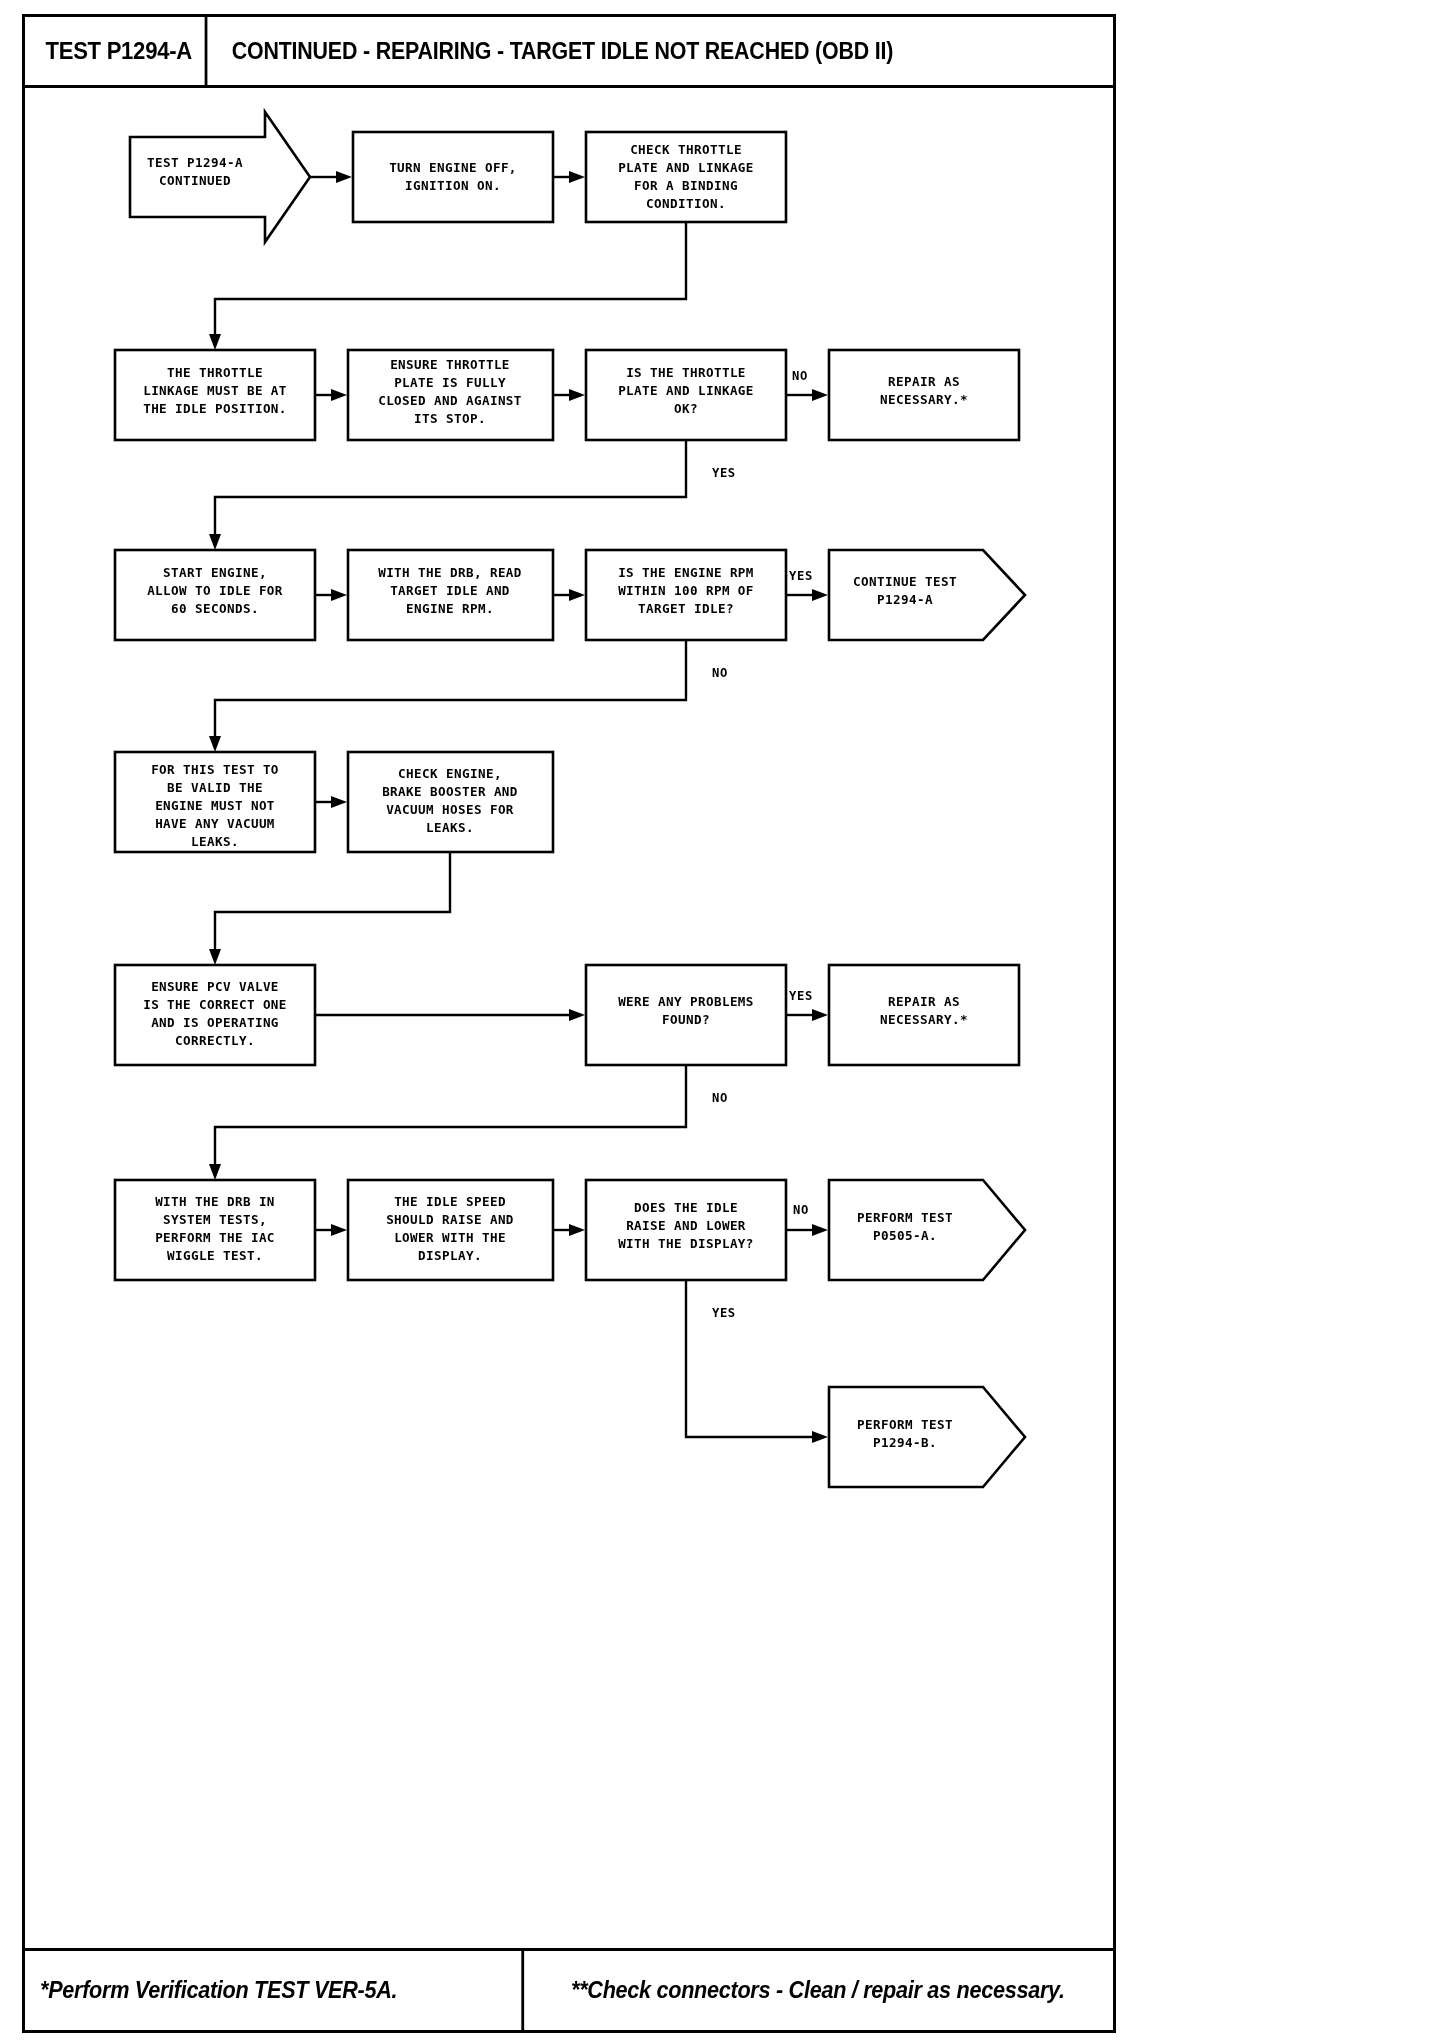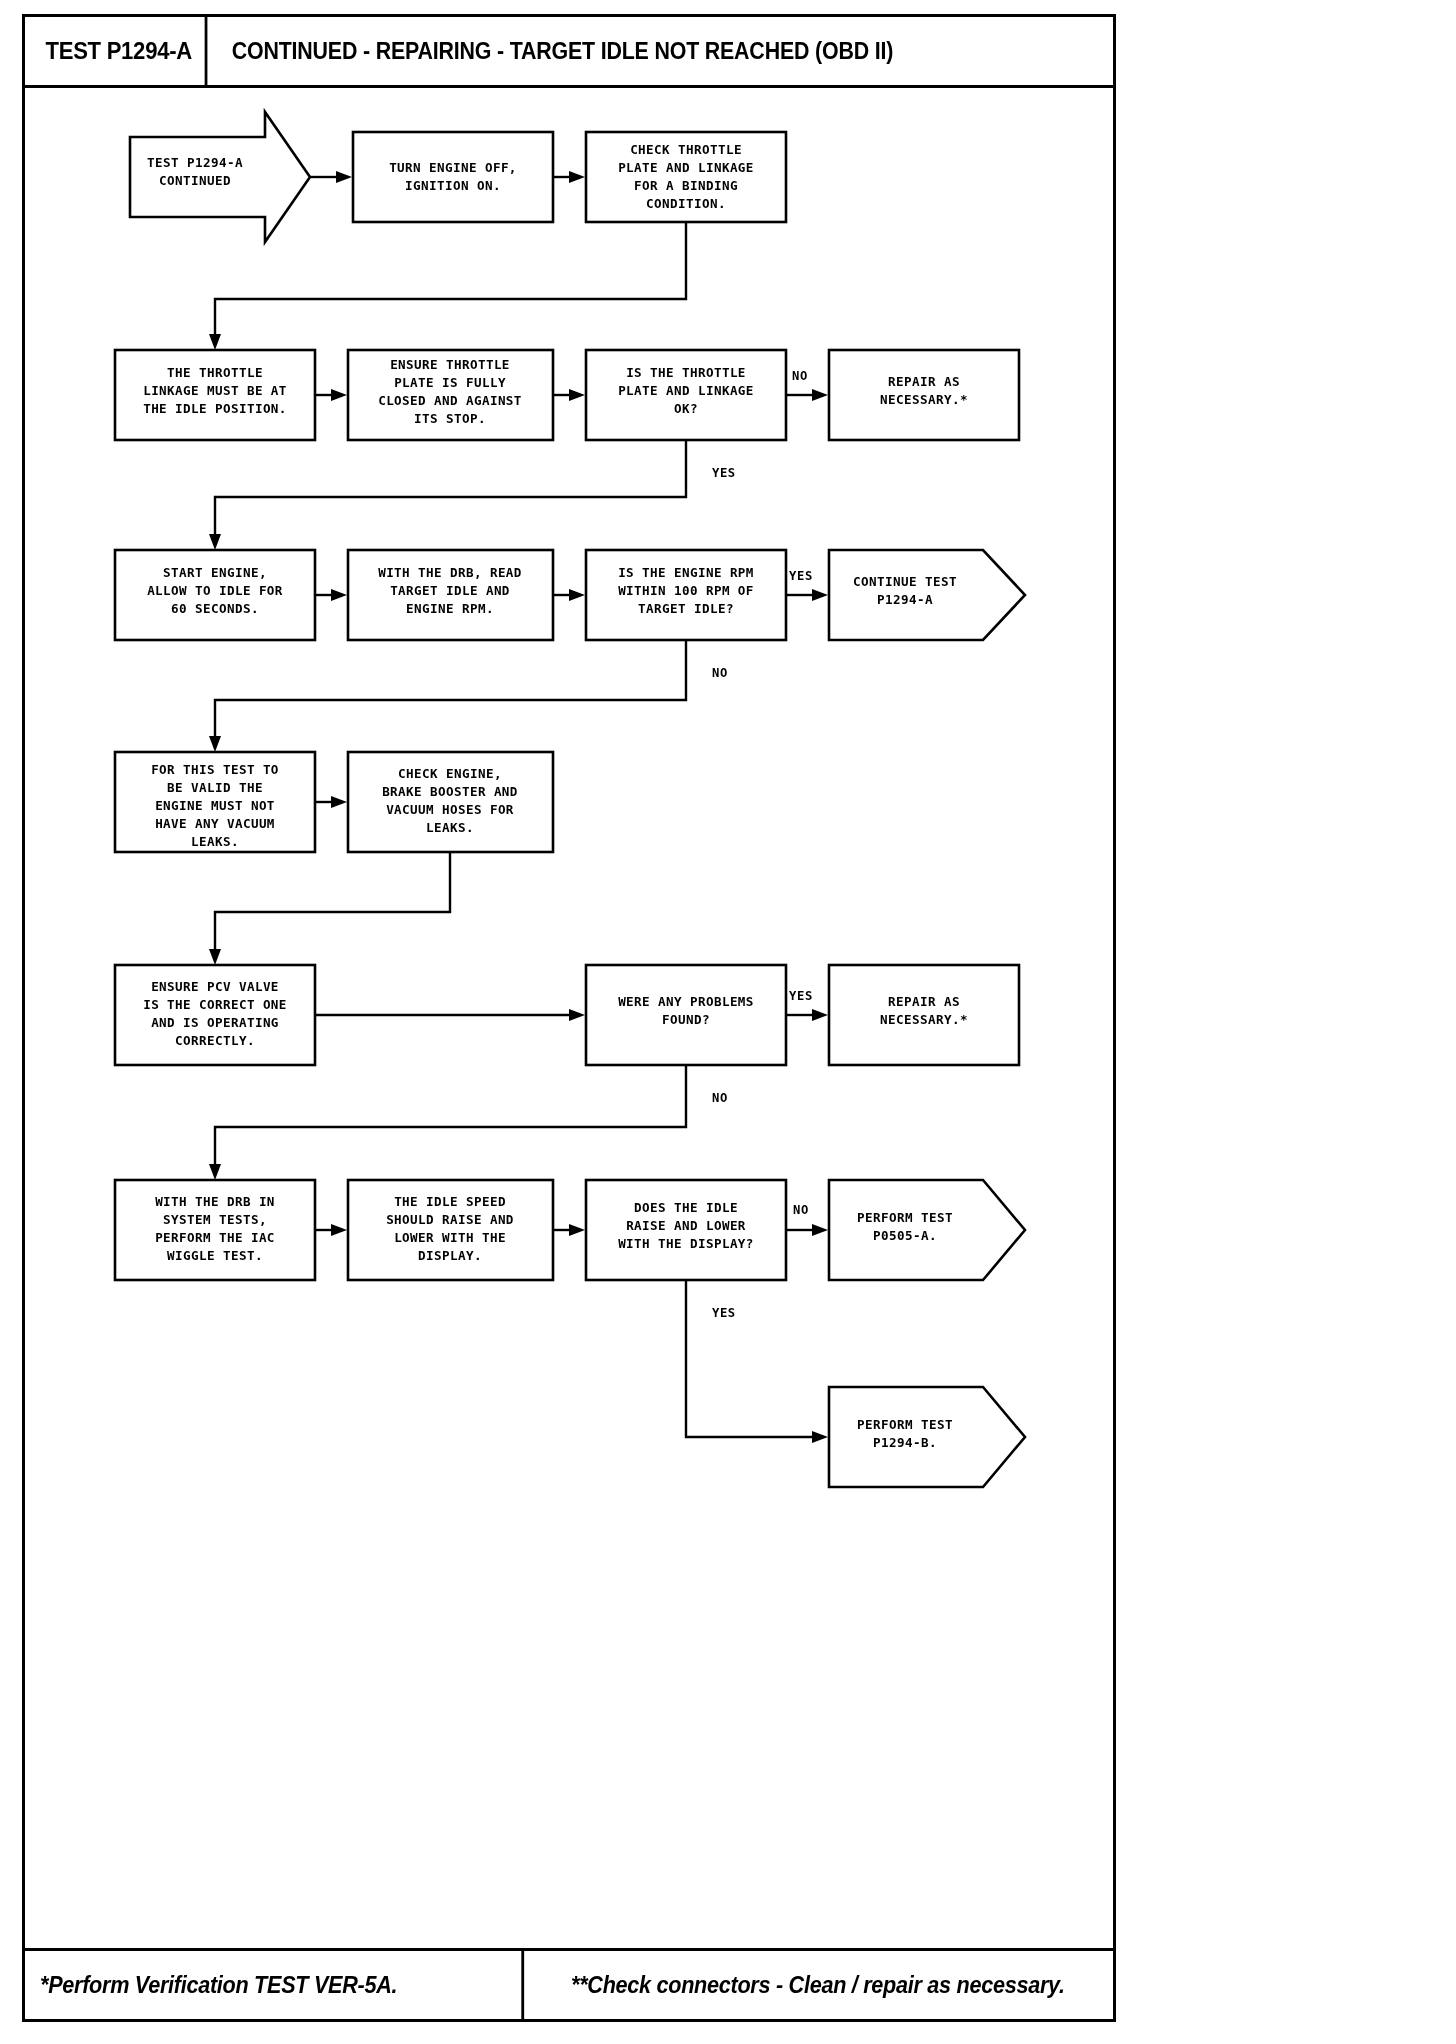--- a/index.html
+++ b/index.html
@@ -91,21 +91,21 @@
   }
   svg.flow .connhead{
     fill:#000000;
     stroke:none;
   }
 
   
   .footer{
     position:absolute;
     left:22px;top:1948px;
-    width:1094px;height:74px;
+    width:1094px;height:85px;
     box-sizing:border-box;
     border:3px solid #000;
     display:flex;
     background:#fff;
     z-index:5;
   }
   .footer-cell{
     display:flex;align-items:center;
     padding:0 16px;
     font-weight:bold;

